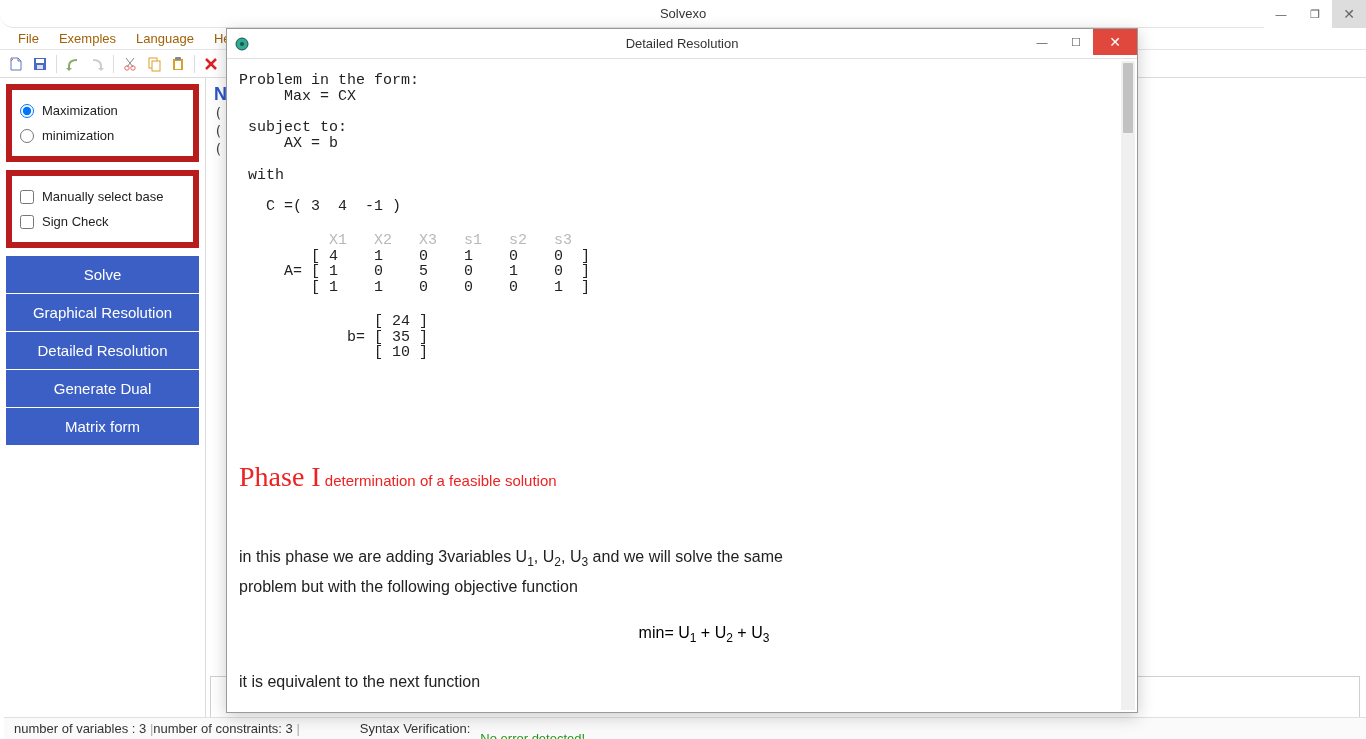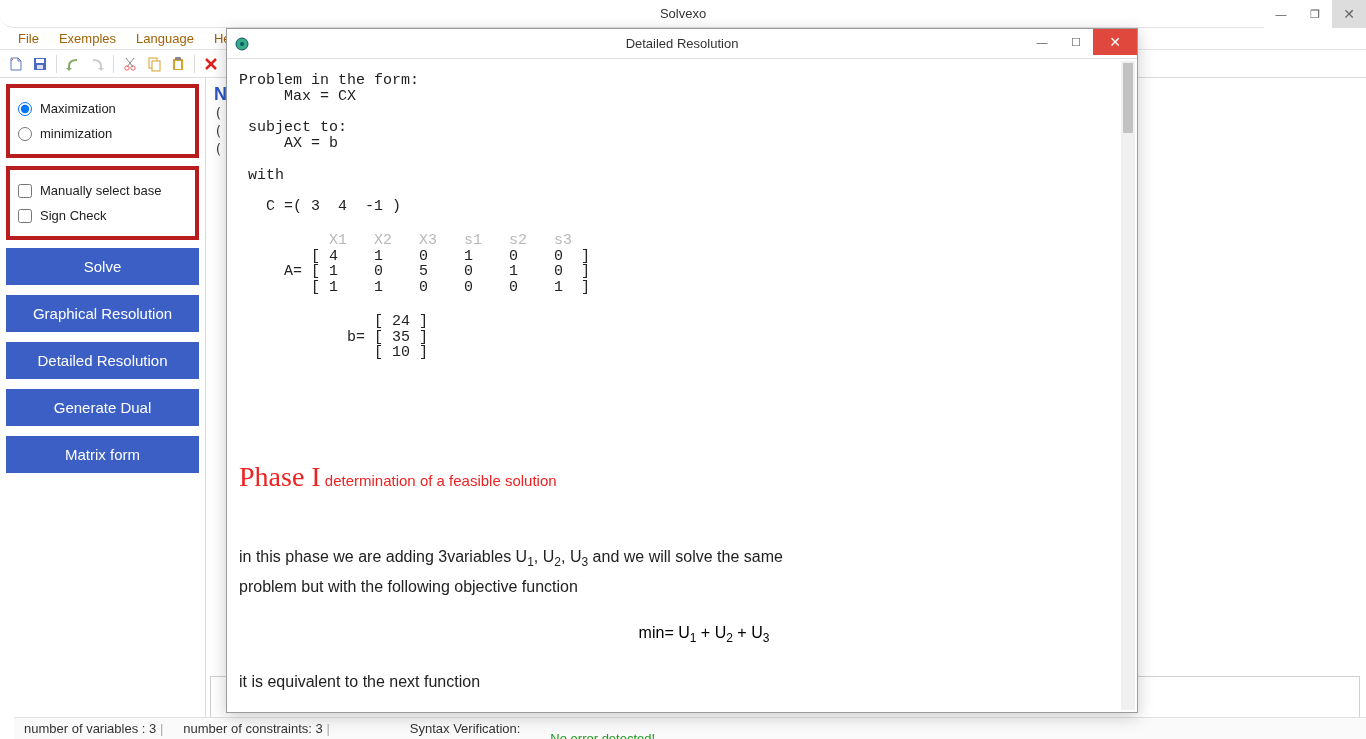--- a/index.html
+++ b/index.html
@@ -106,21 +106,21 @@
 
   
   .sidebar {
     width: 205px;
     padding: 6px;
     display: flex;
     flex-direction: column;
     gap: 8px;
   }
   .panel {
-    border: 4px solid #b91c1c;
+    border: 6px solid #b91c1c;
     padding: 8px;
     background: #fff;
   }
   .radio-row, .check-row {
     display: flex;
     align-items: center;
     gap: 8px;
     padding: 5px 0;
     font-size: 13px;
     color: #222;
@@ -130,21 +130,21 @@
     height: 14px;
   }
   .btn-primary {
     display: block;
     width: 100%;
     background: #3b5fc4;
     color: #fff;
     border: none;
     padding: 10px 0;
     font-size: 15px;
-    margin-bottom: 10px;
+    margin-bottom: 1px;
     cursor: pointer;
     text-align: center;
     font-family: inherit;
   }
 
   
   .content-area {
     flex: 1;
     position: relative;
     border-left: 1px solid #dcdcdc;
@@ -164,29 +164,28 @@
     top: 26px;
     font-family: monospace;
     color: #444;
     font-size: 14px;
     line-height: 18px;
   }
 
   
   .statusbar {
     position: absolute;
-    left: 14px;
+    left: 4px;
     right: 0;
     bottom: 0;
     height: 22px;
     border-top: 1px solid #e0e0e0;
     display: flex;
     align-items: center;
     padding: 0 10px;
-    gap: 20px;
     font-size: 13px;
     color: #333;
     background: #fafafa;
   }
   .statusbar .status-sep { color: #aaa; }
   .statusbar .sv-label { margin-left: 60px; }
   .statusbar .sv-ok { color: #1a9c1a; margin-left: 10px; margin-top: 20px; }
 
   
   .dialog {

